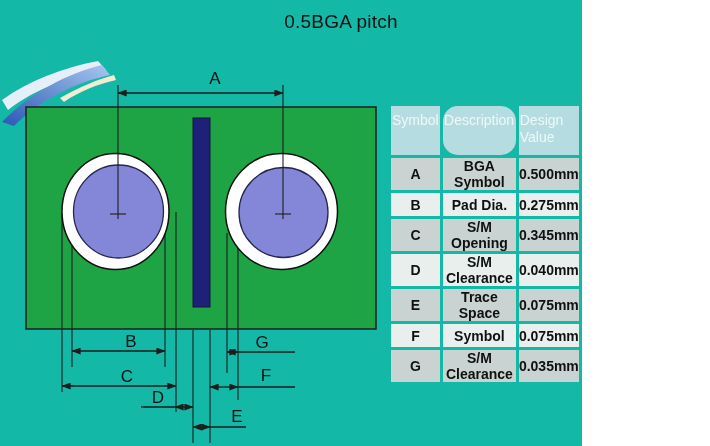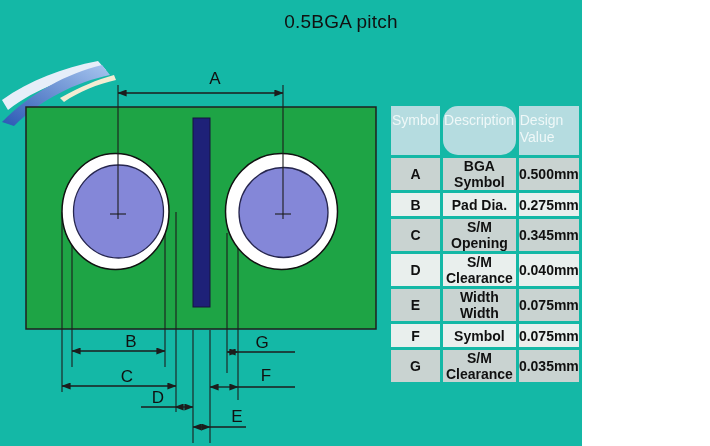--- a/index.html
+++ b/index.html
@@ -139,21 +139,21 @@
         <td>S/M Opening</td>
         <td>0.345mm</td>
       </tr>
       <tr>
         <td>D</td>
         <td>S/M Clearance</td>
         <td>0.040mm</td>
       </tr>
       <tr>
         <td>E</td>
-        <td>Width Width</td>
+        <td>Trace Space</td>
         <td>0.075mm</td>
       </tr>
       <tr>
         <td>F</td>
         <td>Symbol</td>
         <td>0.075mm</td>
       </tr>
       <tr>
         <td>G</td>
         <td>S/M Clearance</td>

